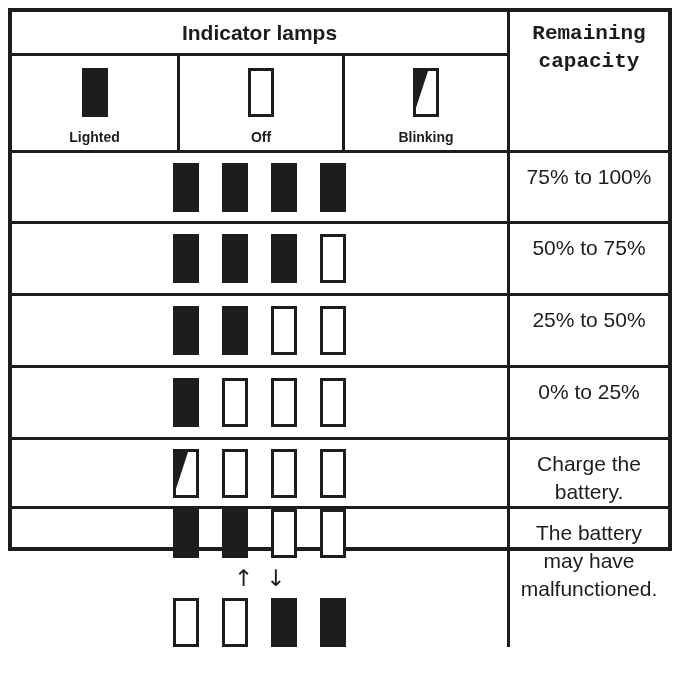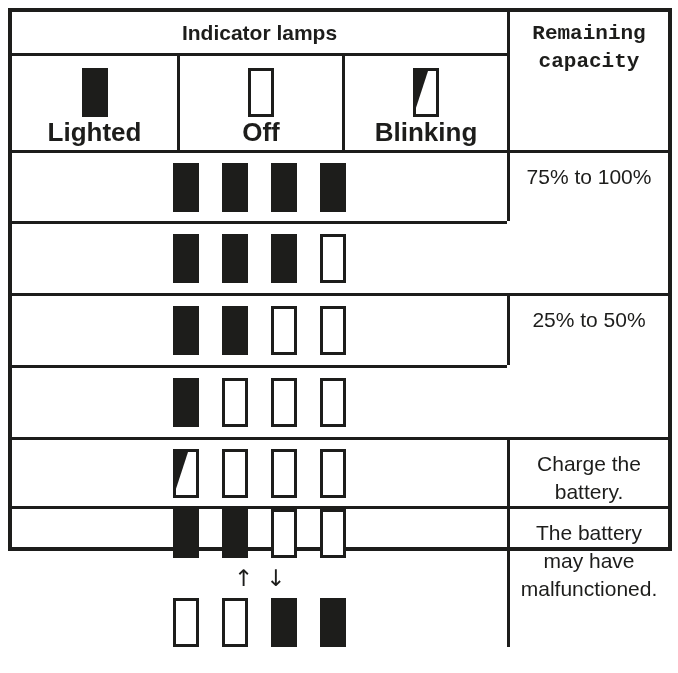--- a/index.html
+++ b/index.html
@@ -35,21 +35,21 @@
   .legend {
     grid-column: 1; grid-row: 2;
     border-top: 3px solid var(--ink);
     display: grid; grid-template-columns: 1fr 1fr 1fr;
   }
   .legend-cell {
     display: flex; flex-direction: column; align-items: center;
     padding-top: 12px;
   }
   .legend-cell + .legend-cell { border-left: 3px solid var(--ink); }
-  .legend-label { font-weight: bold; font-size: 26px; margin-top: 0; }
+  .legend-label { font-weight: bold; font-size: 14px; margin-top: 12px; }
   .lamp-cell {
     grid-column: 1;
     border-top: 3px solid var(--ink);
     display: flex; align-items: center; justify-content: center;
   }
   .lamp-cell.multi { flex-direction: column; }
   .lamp-line { display: flex; gap: 23px; }
   .arrow-line {
     display: flex; gap: 13px; align-items: center;
     height: 28px; margin: 6px 0;
@@ -109,37 +109,39 @@
     </div>
     <div class="cap-cell" style="grid-row: 3;">75% to 100%</div>
     <div class="lamp-cell" style="grid-row: 4;">
       <div class="lamp-line">
         <div class="lamp lighted"></div>
         <div class="lamp lighted"></div>
         <div class="lamp lighted"></div>
         <div class="lamp off"></div>
       </div>
     </div>
+    <div class="cap-cell" style="grid-row: 4;">50% to 75%</div>
     <div class="lamp-cell" style="grid-row: 5;">
       <div class="lamp-line">
         <div class="lamp lighted"></div>
         <div class="lamp lighted"></div>
         <div class="lamp off"></div>
         <div class="lamp off"></div>
       </div>
     </div>
     <div class="cap-cell" style="grid-row: 5;">25% to 50%</div>
     <div class="lamp-cell" style="grid-row: 6;">
       <div class="lamp-line">
         <div class="lamp lighted"></div>
         <div class="lamp off"></div>
         <div class="lamp off"></div>
         <div class="lamp off"></div>
       </div>
     </div>
+    <div class="cap-cell" style="grid-row: 6;">0% to 25%</div>
     <div class="lamp-cell" style="grid-row: 7;">
       <div class="lamp-line">
         <div class="lamp blinking">
           <svg width="26" height="49" viewBox="0 0 26 49">
             <polygon points="0,0 16,0 0,49" fill="var(--ink)"></polygon>
             <rect x="1.5" y="1.5" width="23" height="46" fill="none" stroke="var(--ink)" stroke-width="3"></rect>
           </svg>
         </div>
         <div class="lamp off"></div>
         <div class="lamp off"></div>

